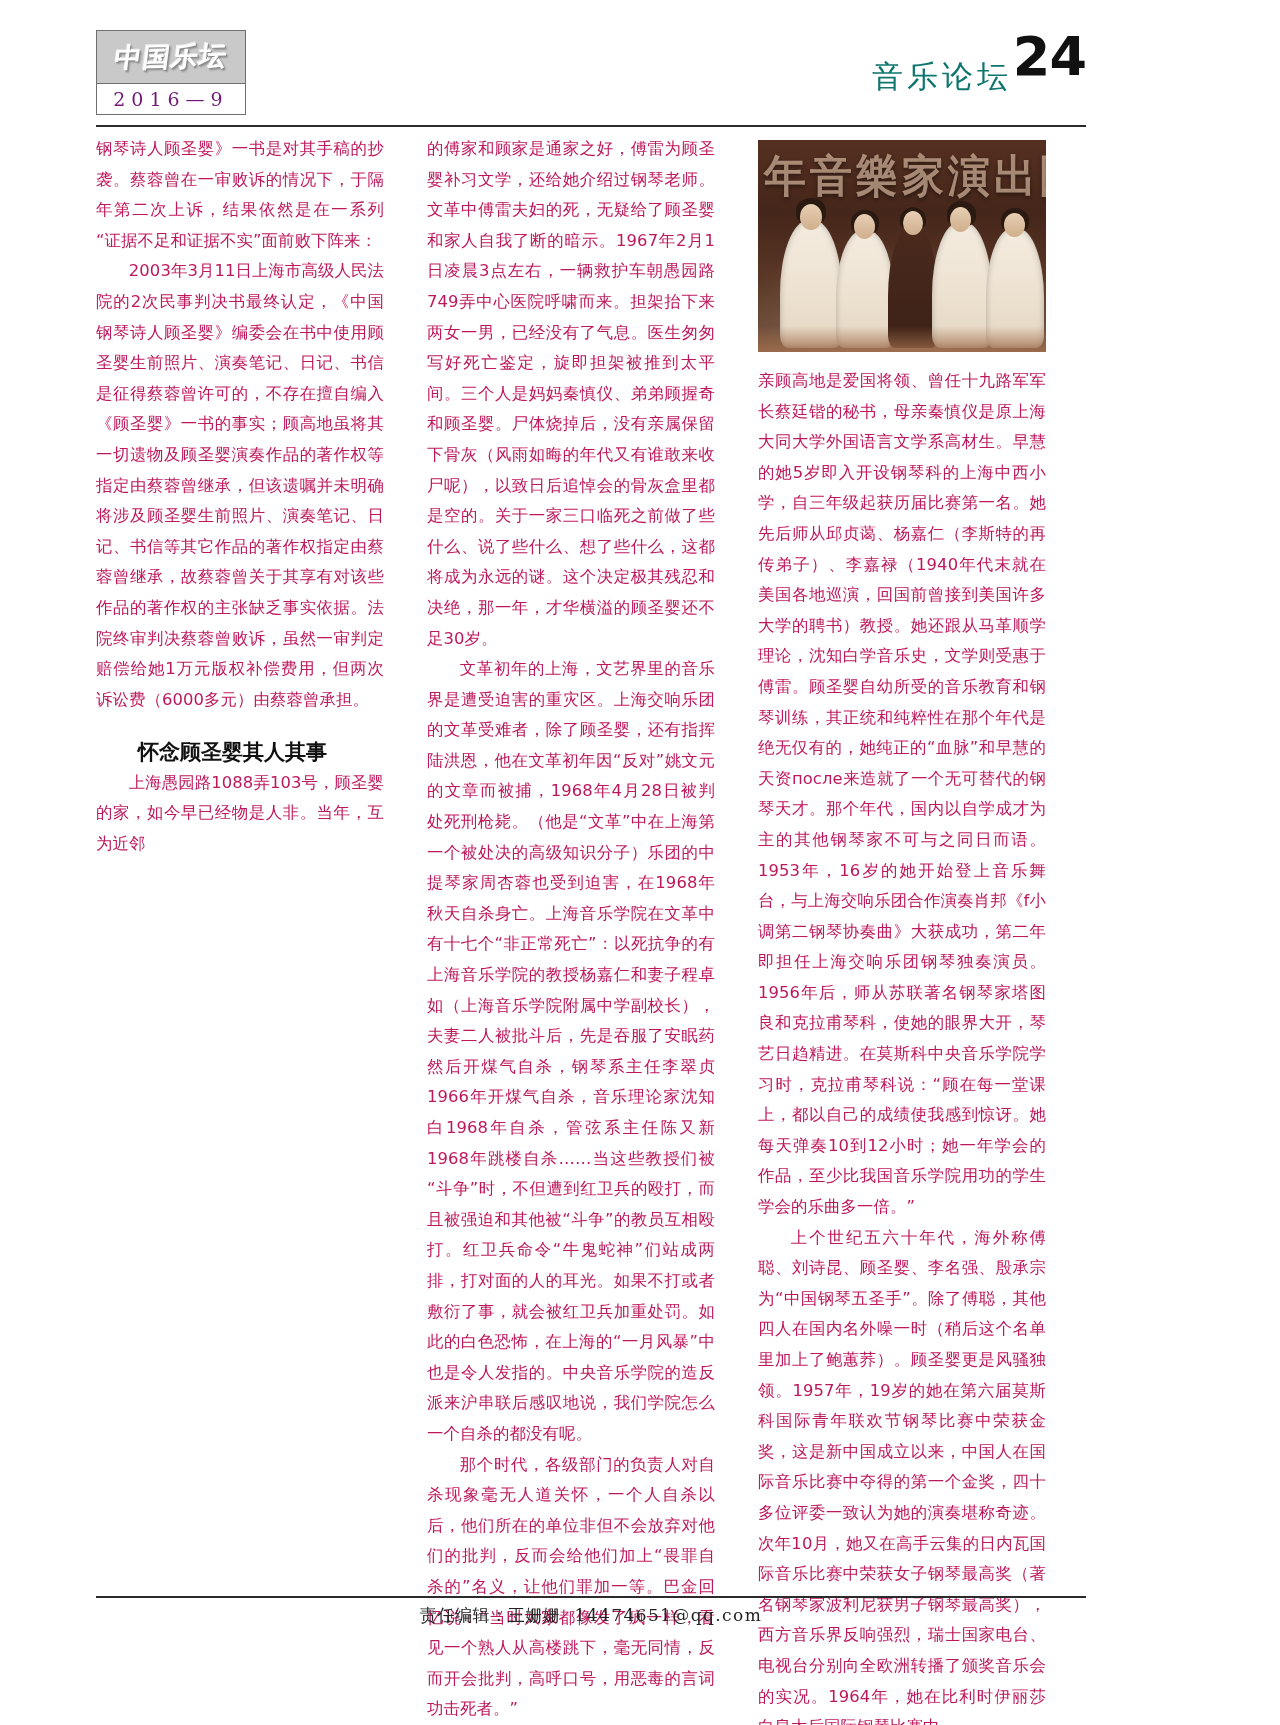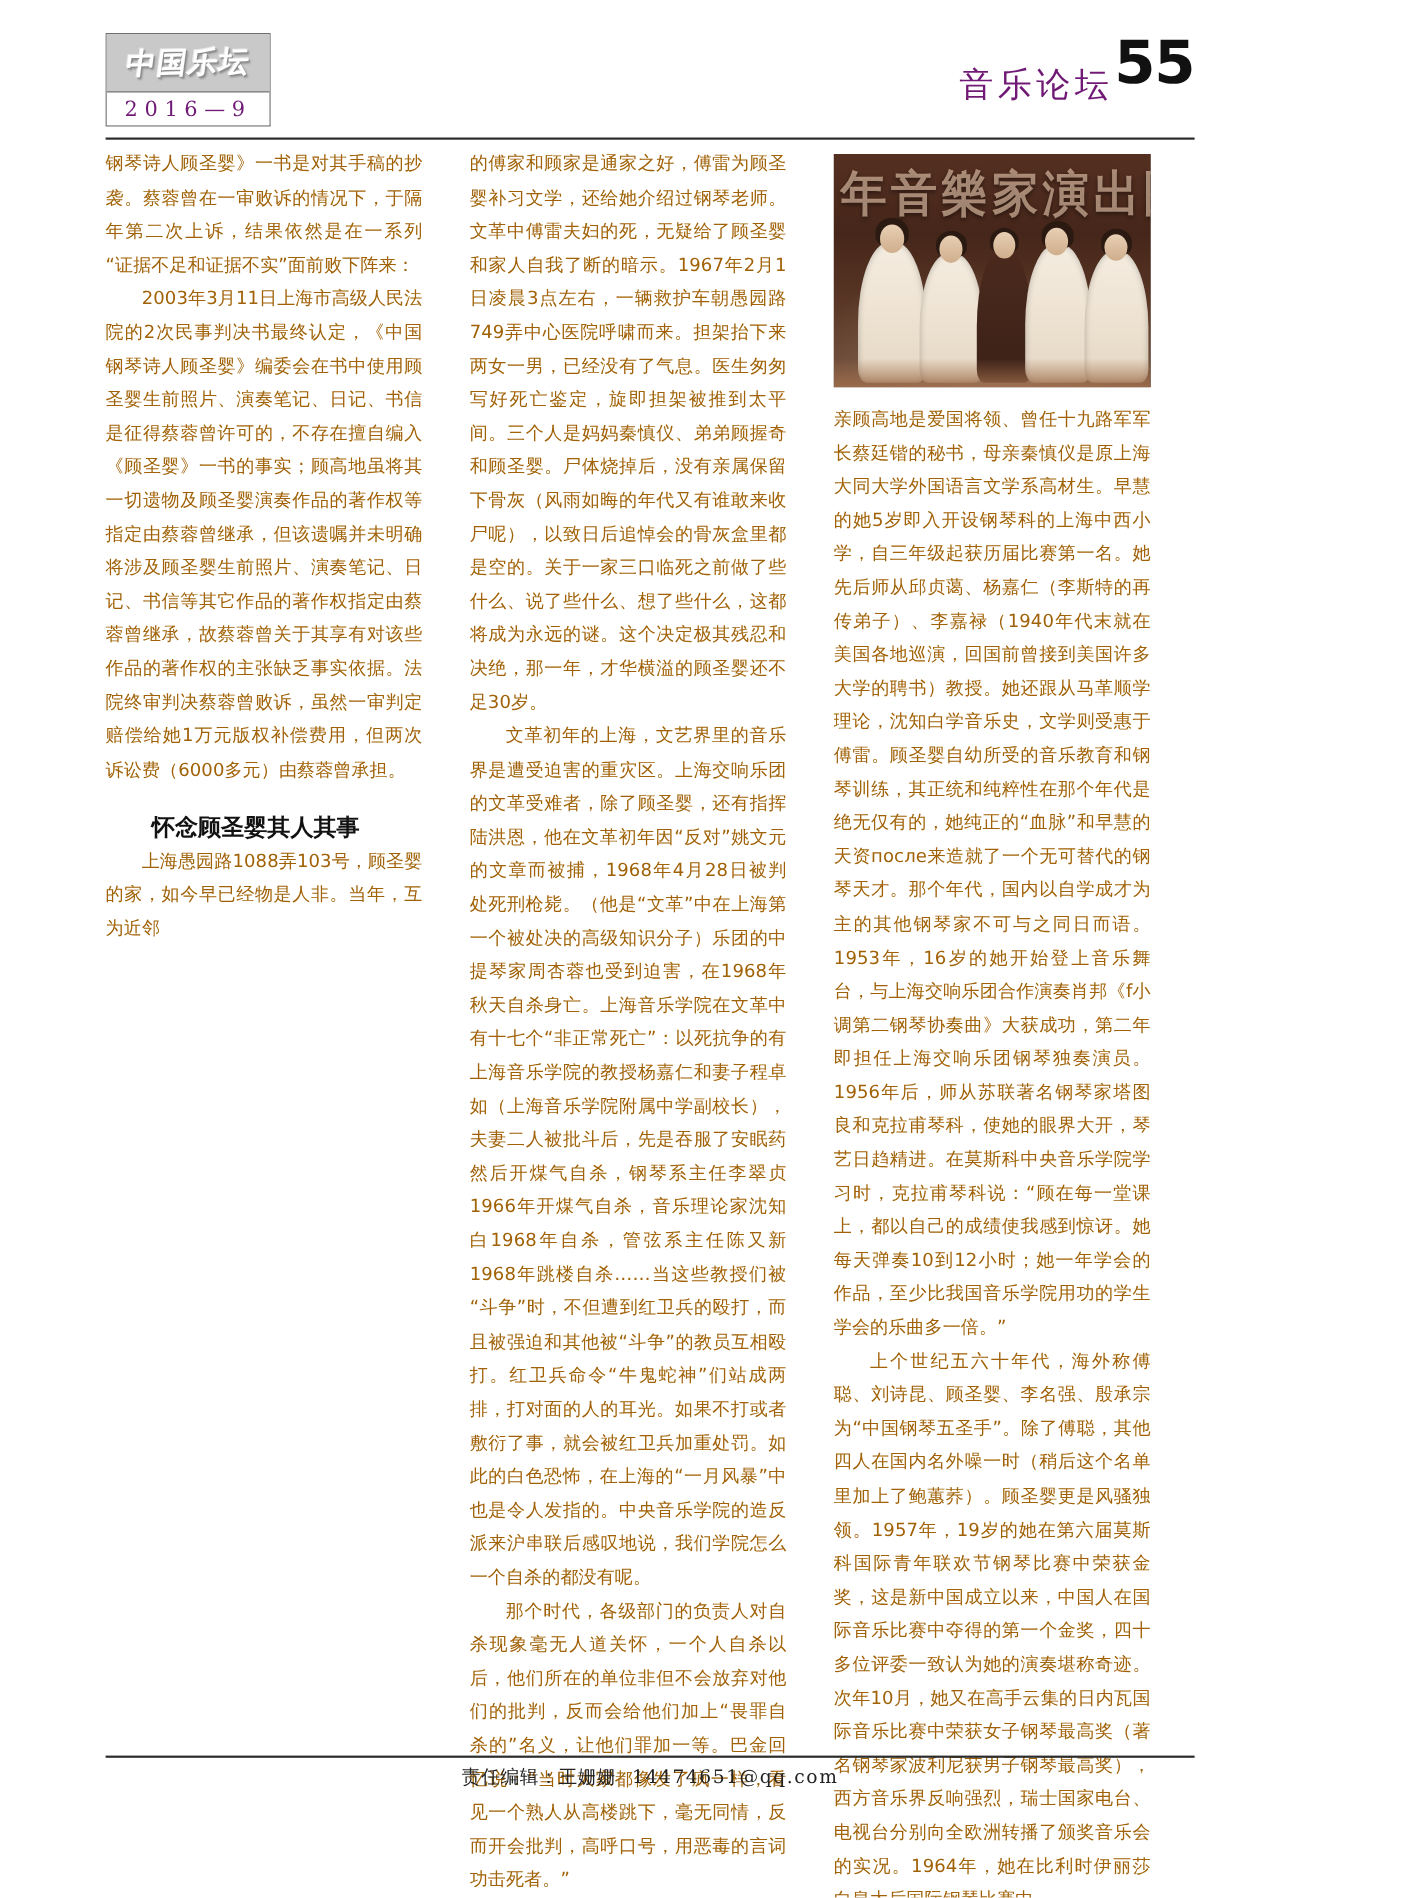--- a/index.html
+++ b/index.html
@@ -54,21 +54,21 @@
     font-size:19px;
     letter-spacing:6px;
     color:#701a75;
     white-space:nowrap;
   }
   .section-title{
     position:absolute;right:74px;top:26px;
     font-family:"DejaVu Serif","Liberation Serif",serif;
     font-size:31px;
     letter-spacing:4px;
-    color:#701a75;
+    color:#0f766e;
     white-space:nowrap;
   }
   .page-number{
     position:absolute;right:0;top:0px;
     font-family:"DejaVu Sans","Liberation Sans",sans-serif;
     font-size:54px;
     font-weight:700;
     color:#111;
     line-height:1;
     letter-spacing:-1px;
@@ -86,21 +86,21 @@
     position:absolute;top:0;width:288px;
   }
   .col-1{left:0;}
   .col-2{left:331px;}
   .col-3{left:662px;}
 
   .ptext{
     font-family:"DejaVu Sans","Liberation Sans",sans-serif;
     font-size:16.4px;
     line-height:30.6px;
-    color:#a16207;
+    color:#be185d;
     text-align:justify;
     text-justify:inter-character;
     margin:0 0 0 0;
     letter-spacing:0.1px;
     white-space:pre-wrap;
   }
   .ptext.indent{text-indent:2em;}
 
   .subhead{
     font-family:"DejaVu Serif","Liberation Serif",serif;
@@ -193,21 +193,21 @@
 
     <div class="logo-box">
       <div class="logo-top">
         <span class="logo-cn">中国乐坛</span>
       </div>
       <div class="logo-year">2016—9</div>
     </div>
 
     <div class="section-title">音乐论坛</div>
 
-    <div class="page-number">55</div>
+    <div class="page-number">24</div>
   </div>
 
   <div class="rule-top"></div>
 
   <div class="cols">
 
     <div class="col col-1">
       <p class="ptext">钢琴诗人顾圣婴》一书是对其手稿的抄袭。蔡蓉曾在一审败诉的情况下，于隔年第二次上诉，结果依然是在一系列“证据不足和证据不实”面前败下阵来：</p>
       <p class="ptext indent">2003年3月11日上海市高级人民法院的2次民事判决书最终认定，《中国钢琴诗人顾圣婴》编委会在书中使用顾圣婴生前照片、演奏笔记、日记、书信是征得蔡蓉曾许可的，不存在擅自编入《顾圣婴》一书的事实；顾高地虽将其一切遗物及顾圣婴演奏作品的著作权等指定由蔡蓉曾继承，但该遗嘱并未明确将涉及顾圣婴生前照片、演奏笔记、日记、书信等其它作品的著作权指定由蔡蓉曾继承，故蔡蓉曾关于其享有对该些作品的著作权的主张缺乏事实依据。法院终审判决蔡蓉曾败诉，虽然一审判定赔偿给她1万元版权补偿费用，但两次诉讼费（6000多元）由蔡蓉曾承担。</p>
       <p class="subhead">怀念顾圣婴其人其事</p>

